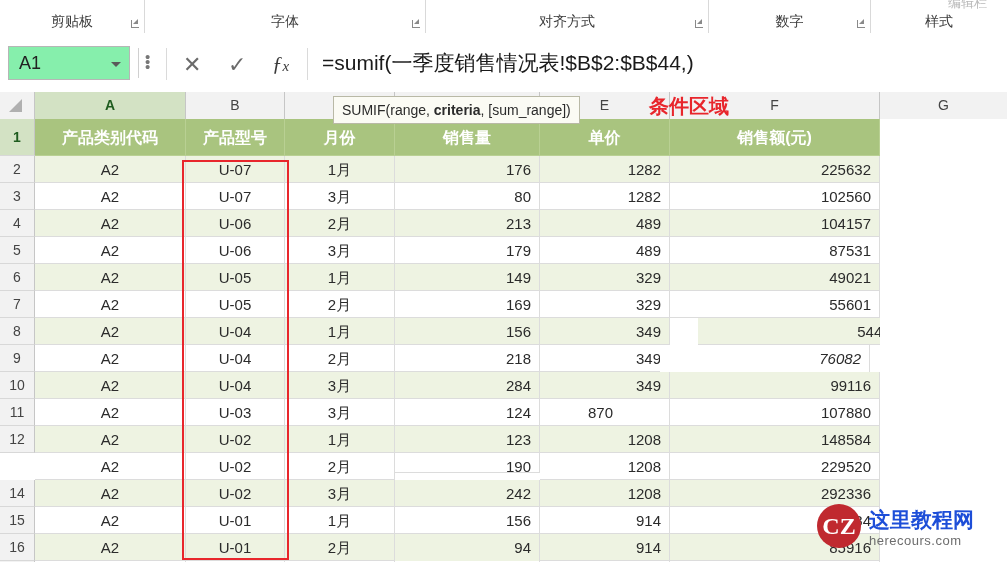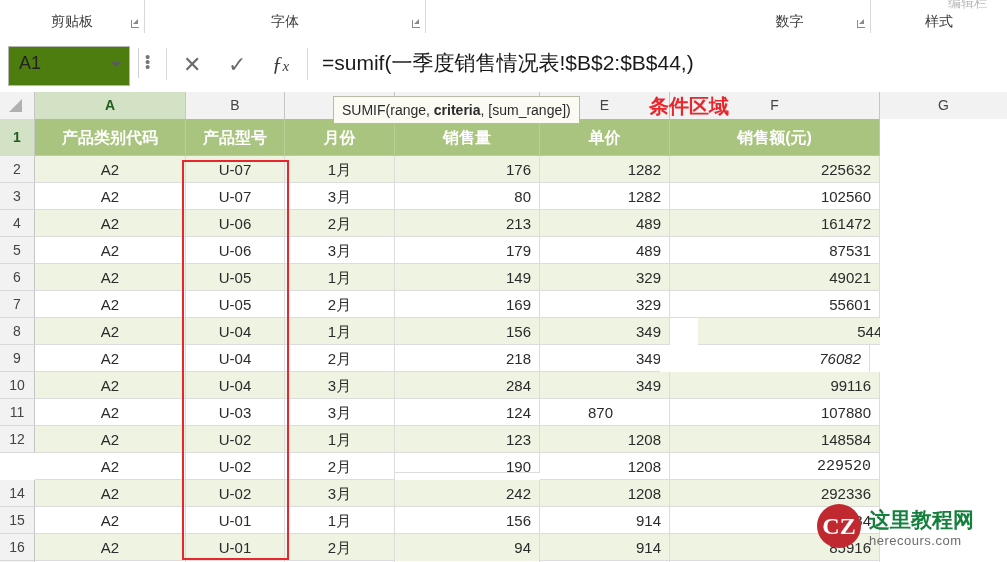--- a/index.html
+++ b/index.html
@@ -77,23 +77,23 @@
     position: absolute;
     top: 34px; left: 0;
     width: 1007px;
     height: 58px;
     background: #ffffff;
     border-bottom: 1px solid #d4d4d4;
   }
   .namebox {
     position: absolute;
     left: 8px; top: 12px;
-    width: 122px; height: 40px;
+    width: 122px; height: 34px;
     border: 1px solid #b6b6b6;
-    background: #4d7c0f;
+    background: #86efac;
     box-sizing: border-box;
   }
   .namebox .nb-text {
     position: absolute;
     left: 10px; top: 6px;
     font-size: 18px;
     color: #222;
   }
   .namebox .nb-arrow {
     position: absolute;
@@ -293,21 +293,21 @@
     font-size: 24px;
     font-weight: bold;
     text-align: center;
     line-height: 44px;
     font-family: "Liberation Serif", serif;
   }
   .wm-title {
     position: absolute;
     left: 52px; top: 4px;
     font-size: 21px;
-    color: #15803d;
+    color: #1d4ed8;
     font-weight: bold;
   }
   .wm-sub {
     position: absolute;
     left: 52px; top: 31px;
     font-size: 13px;
     color: #6d6d6d;
     letter-spacing: 0.5px;
   }
 </style>
@@ -315,20 +315,24 @@
 <body>
 
 <div class="ribbon">
   <div class="ribbon-top-faint">编辑栏</div>
   <div class="ribbon-group" style="left:0px; width:145px;">
     <div class="glabel">剪贴板</div>
     <div class="dialog-launcher"></div>
   </div>
   <div class="ribbon-group" style="left:145px; width:281px;">
     <div class="glabel">字体</div>
+    <div class="dialog-launcher"></div>
+  </div>
+  <div class="ribbon-group" style="left:426px; width:283px;">
+    <div class="glabel">对齐方式</div>
     <div class="dialog-launcher"></div>
   </div>
   <div class="ribbon-group" style="left:709px; width:162px;">
     <div class="glabel">数字</div>
     <div class="dialog-launcher"></div>
   </div>
   <div class="ribbon-group" style="left:871px; width:136px; border-right:none;">
     <div class="glabel">样式</div>
   </div>
 </div>
@@ -402,21 +406,21 @@
 <div class="cell plain c-center" style="left:285px; top:183px; width:110px; height:27px; line-height:27px;">3月</div>
 <div class="cell plain c-right" style="left:395px; top:183px; width:145px; height:27px; line-height:27px;">80</div>
 <div class="cell plain c-right" style="left:540px; top:183px; width:130px; height:27px; line-height:27px;">1282</div>
 <div class="cell plain c-right" style="left:670px; top:183px; width:210px; height:27px; line-height:27px;">102560</div>
 
 <div class="cell band c-center" style="left:35px;  top:210px; width:151px; height:27px; line-height:27px;">A2</div>
 <div class="cell band c-center" style="left:186px; top:210px; width:99px;  height:27px; line-height:27px;">U-06</div>
 <div class="cell band c-center" style="left:285px; top:210px; width:110px; height:27px; line-height:27px;">2月</div>
 <div class="cell band c-right" style="left:395px; top:210px; width:145px; height:27px; line-height:27px;">213</div>
 <div class="cell band c-right" style="left:540px; top:210px; width:130px; height:27px; line-height:27px;">489</div>
-<div class="cell band c-right" style="left:670px; top:210px; width:210px; height:27px; line-height:27px;">161472</div>
+<div class="cell band c-right" style="left:670px; top:210px; width:210px; height:27px; line-height:27px;">104157</div>
 
 <div class="cell plain c-center" style="left:35px;  top:237px; width:151px; height:27px; line-height:27px;">A2</div>
 <div class="cell plain c-center" style="left:186px; top:237px; width:99px;  height:27px; line-height:27px;">U-06</div>
 <div class="cell plain c-center" style="left:285px; top:237px; width:110px; height:27px; line-height:27px;">3月</div>
 <div class="cell plain c-right" style="left:395px; top:237px; width:145px; height:27px; line-height:27px;">179</div>
 <div class="cell plain c-right" style="left:540px; top:237px; width:130px; height:27px; line-height:27px;">489</div>
 <div class="cell plain c-right" style="left:670px; top:237px; width:210px; height:27px; line-height:27px;">87531</div>
 
 <div class="cell band c-center" style="left:35px;  top:264px; width:151px; height:27px; line-height:27px;">A2</div>
 <div class="cell band c-center" style="left:186px; top:264px; width:99px;  height:27px; line-height:27px;">U-05</div>
@@ -465,21 +469,21 @@
 <div class="cell band c-center" style="left:285px; top:426px; width:110px; height:27px; line-height:27px;">1月</div>
 <div class="cell band c-right" style="left:395px; top:426px; width:145px; height:27px; line-height:27px;">123</div>
 <div class="cell band c-right" style="left:540px; top:426px; width:130px; height:27px; line-height:27px;">1208</div>
 <div class="cell band c-right" style="left:670px; top:426px; width:210px; height:27px; line-height:27px;">148584</div>
 
 <div class="cell plain c-center" style="left:35px;  top:453px; width:151px; height:27px; line-height:27px;">A2</div>
 <div class="cell plain c-center" style="left:186px; top:453px; width:99px;  height:27px; line-height:27px;">U-02</div>
 <div class="cell plain c-center" style="left:285px; top:453px; width:110px; height:27px; line-height:27px;">2月</div>
 <div class="cell plain c-right" style="left:395px; top:453px; width:145px; height:20px; line-height:27px;">190</div>
 <div class="cell plain c-right" style="left:540px; top:453px; width:130px; height:27px; line-height:27px;">1208</div>
-<div class="cell plain c-right" style="left:670px; top:453px; width:210px; height:27px; line-height:27px;font-family:Liberation Mono, monospace;">229520</div>
+<div class="cell plain c-right" style="left:670px; top:453px; width:210px; height:27px; line-height:27px;">229520</div>
 
 <div class="cell band c-center" style="left:35px;  top:480px; width:151px; height:27px; line-height:27px;">A2</div>
 <div class="cell band c-center" style="left:186px; top:480px; width:99px;  height:27px; line-height:27px;">U-02</div>
 <div class="cell band c-center" style="left:285px; top:480px; width:110px; height:27px; line-height:27px;">3月</div>
 <div class="cell band c-right" style="left:395px; top:480px; width:145px; height:27px; line-height:27px;">242</div>
 <div class="cell band c-right" style="left:540px; top:480px; width:130px; height:27px; line-height:27px;">1208</div>
 <div class="cell band c-right" style="left:670px; top:480px; width:210px; height:27px; line-height:27px;">292336</div>
 
 <div class="cell plain c-center" style="left:35px;  top:507px; width:151px; height:27px; line-height:27px;">A2</div>
 <div class="cell plain c-center" style="left:186px; top:507px; width:99px;  height:27px; line-height:27px;">U-01</div>

